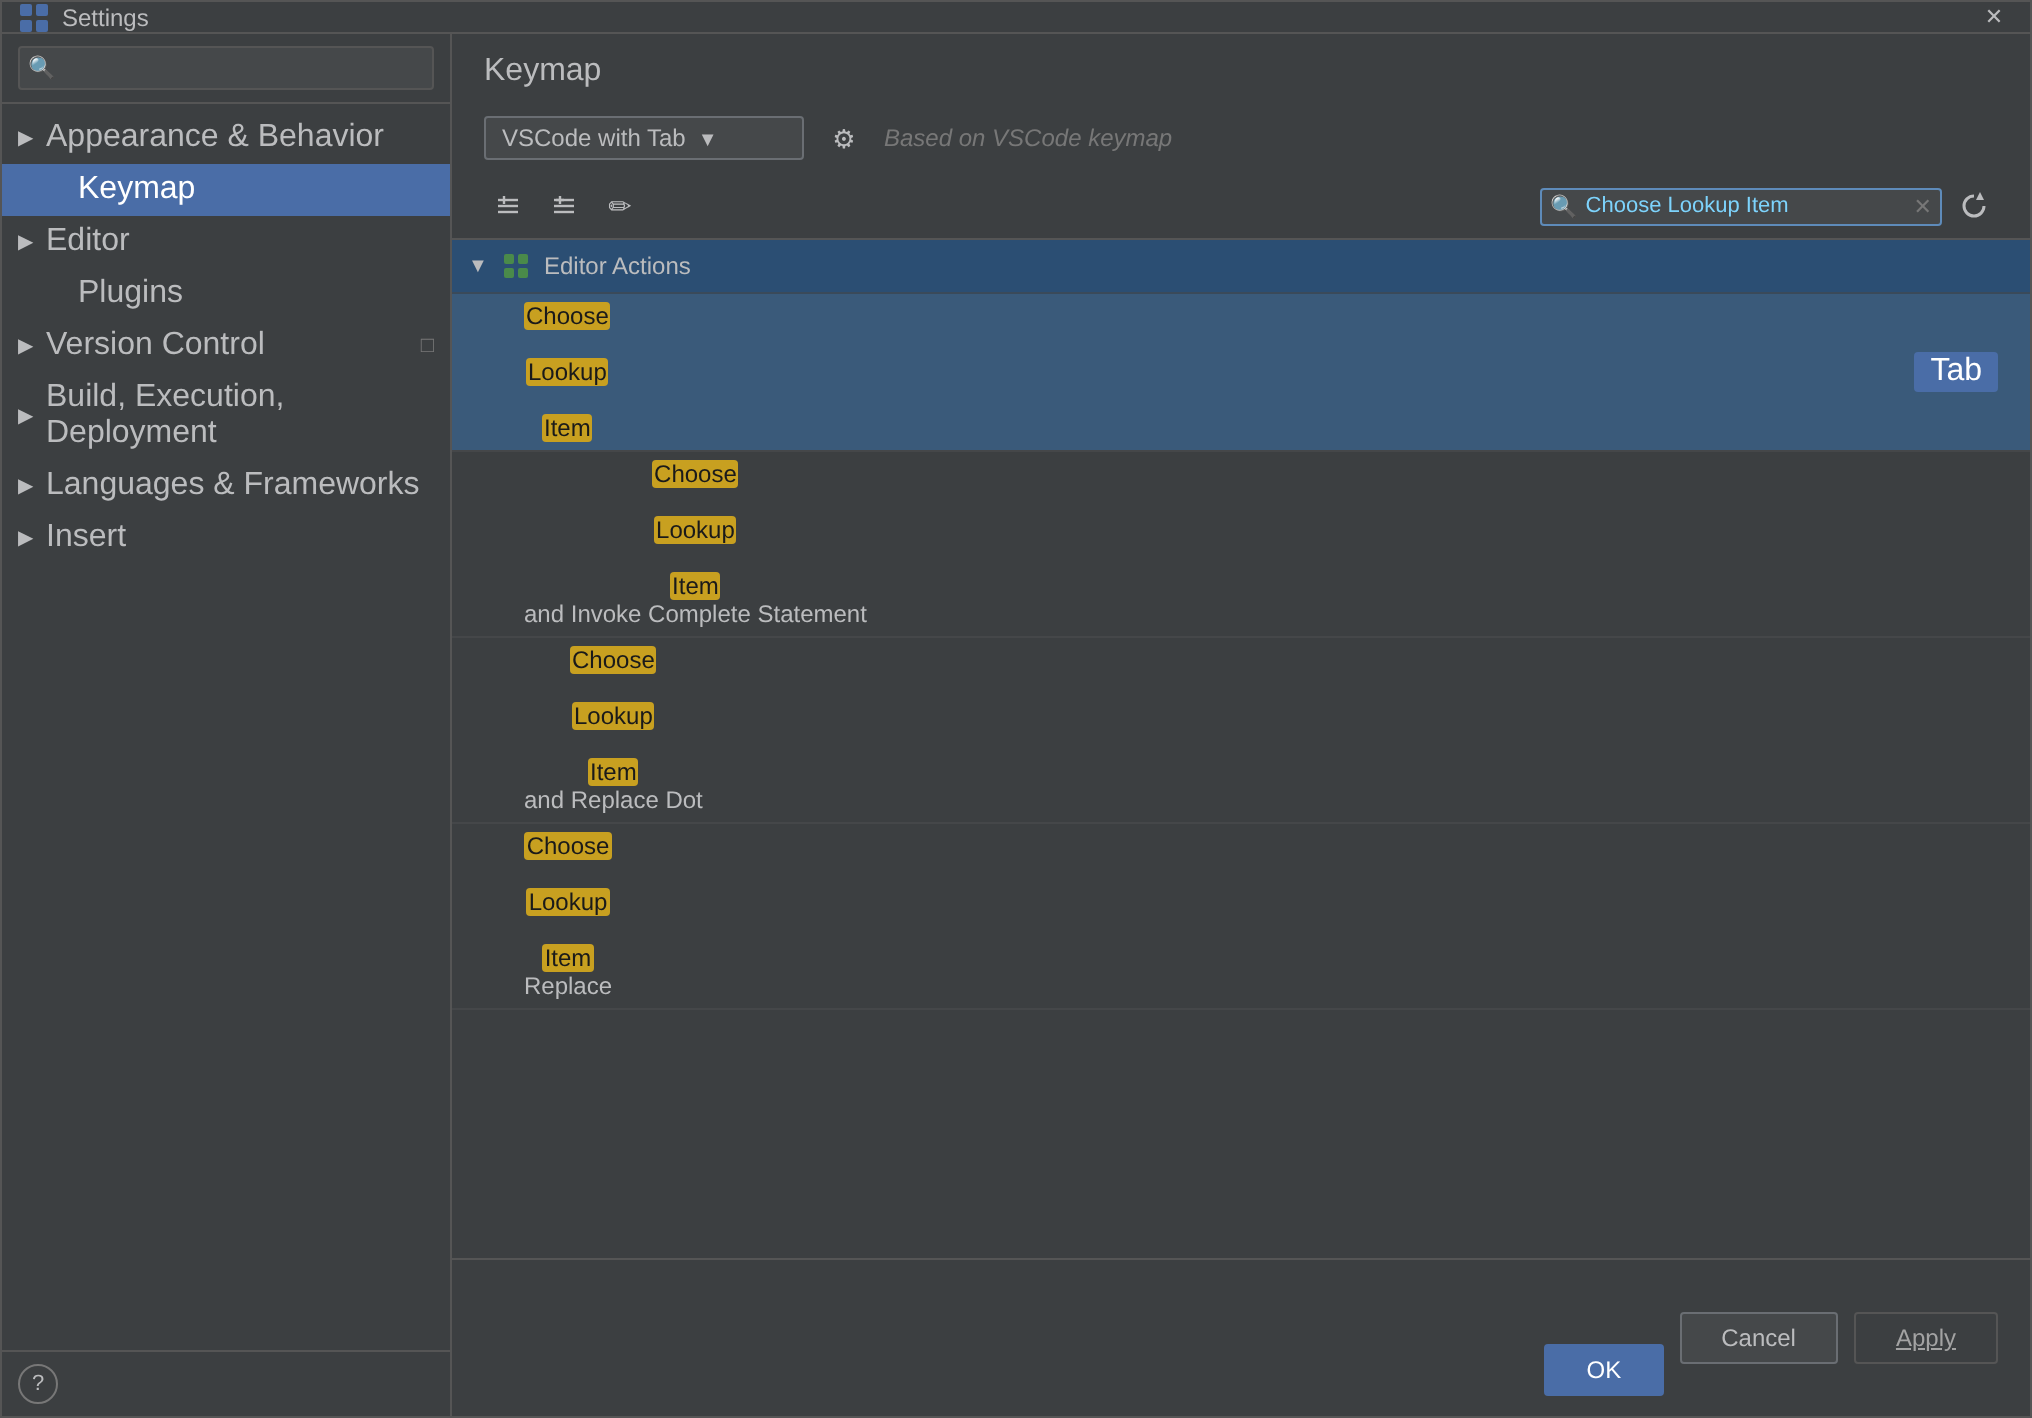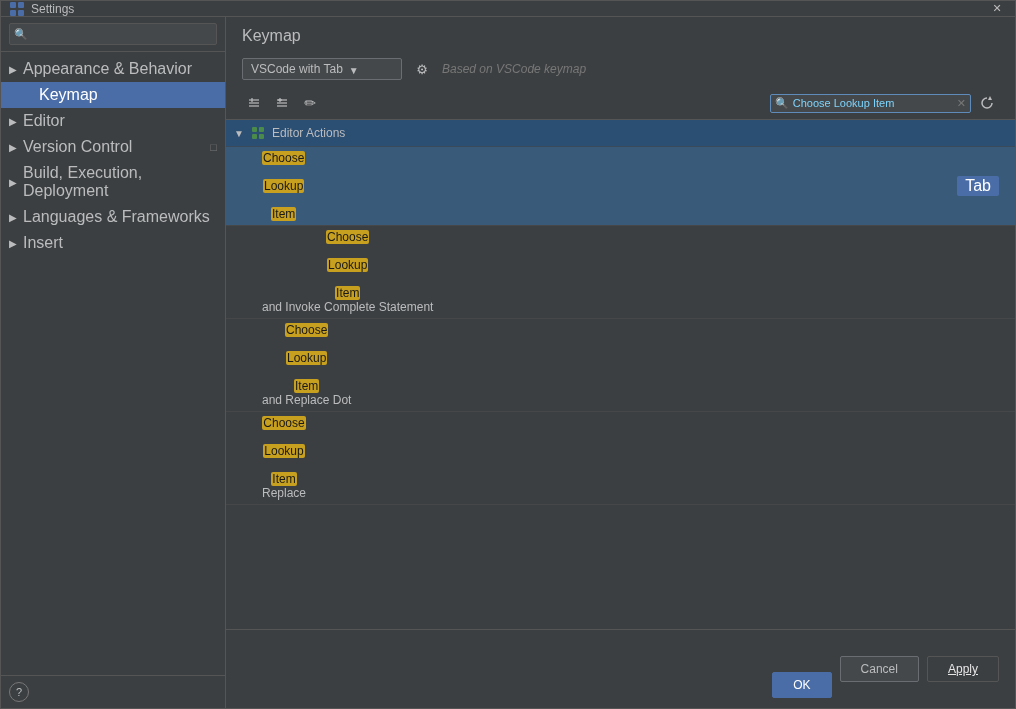--- a/index.html
+++ b/index.html
@@ -361,21 +361,21 @@
       color: #fff;
       border-color: #4a6da7;
       margin-top: 32px;
     }
     .btn-normal {
       background: #45484a;
       color: #bbbcbe;
     }
     .btn-disabled {
       background: #3c3f41;
-      color: #e5e5e5;
+      color: #a3a3a3;
       border-color: #555;
       cursor: default;
       text-decoration: underline;
     }
 
     
     ::-webkit-scrollbar { width: 8px; height: 8px; }
     ::-webkit-scrollbar-track { background: #3c3f41; }
     ::-webkit-scrollbar-thumb { background: #555; border-radius: 4px; }
   </style>
@@ -418,20 +418,24 @@
         <div class="sidebar-item indent1 selected">
           <span class="arrow"></span>
           <span class="item-label">Keymap</span>
         </div>
 
         <div class="sidebar-item has-children">
           <span class="arrow">▶</span>
           <span class="item-label">Editor</span>
         </div>
 
+        <div class="sidebar-item indent1">
+          <span class="arrow"></span>
+          <span class="item-label">Plugins</span>
+        </div>
 
         <div class="sidebar-item has-children" style="justify-content: space-between;">
           <div style="display:flex;align-items:center;">
             <span class="arrow">▶</span>
             <span class="item-label">Version Control</span>
           </div>
           <span style="font-size:11px;color:#777;">□</span>
         </div>
 
         <div class="sidebar-item has-children">

